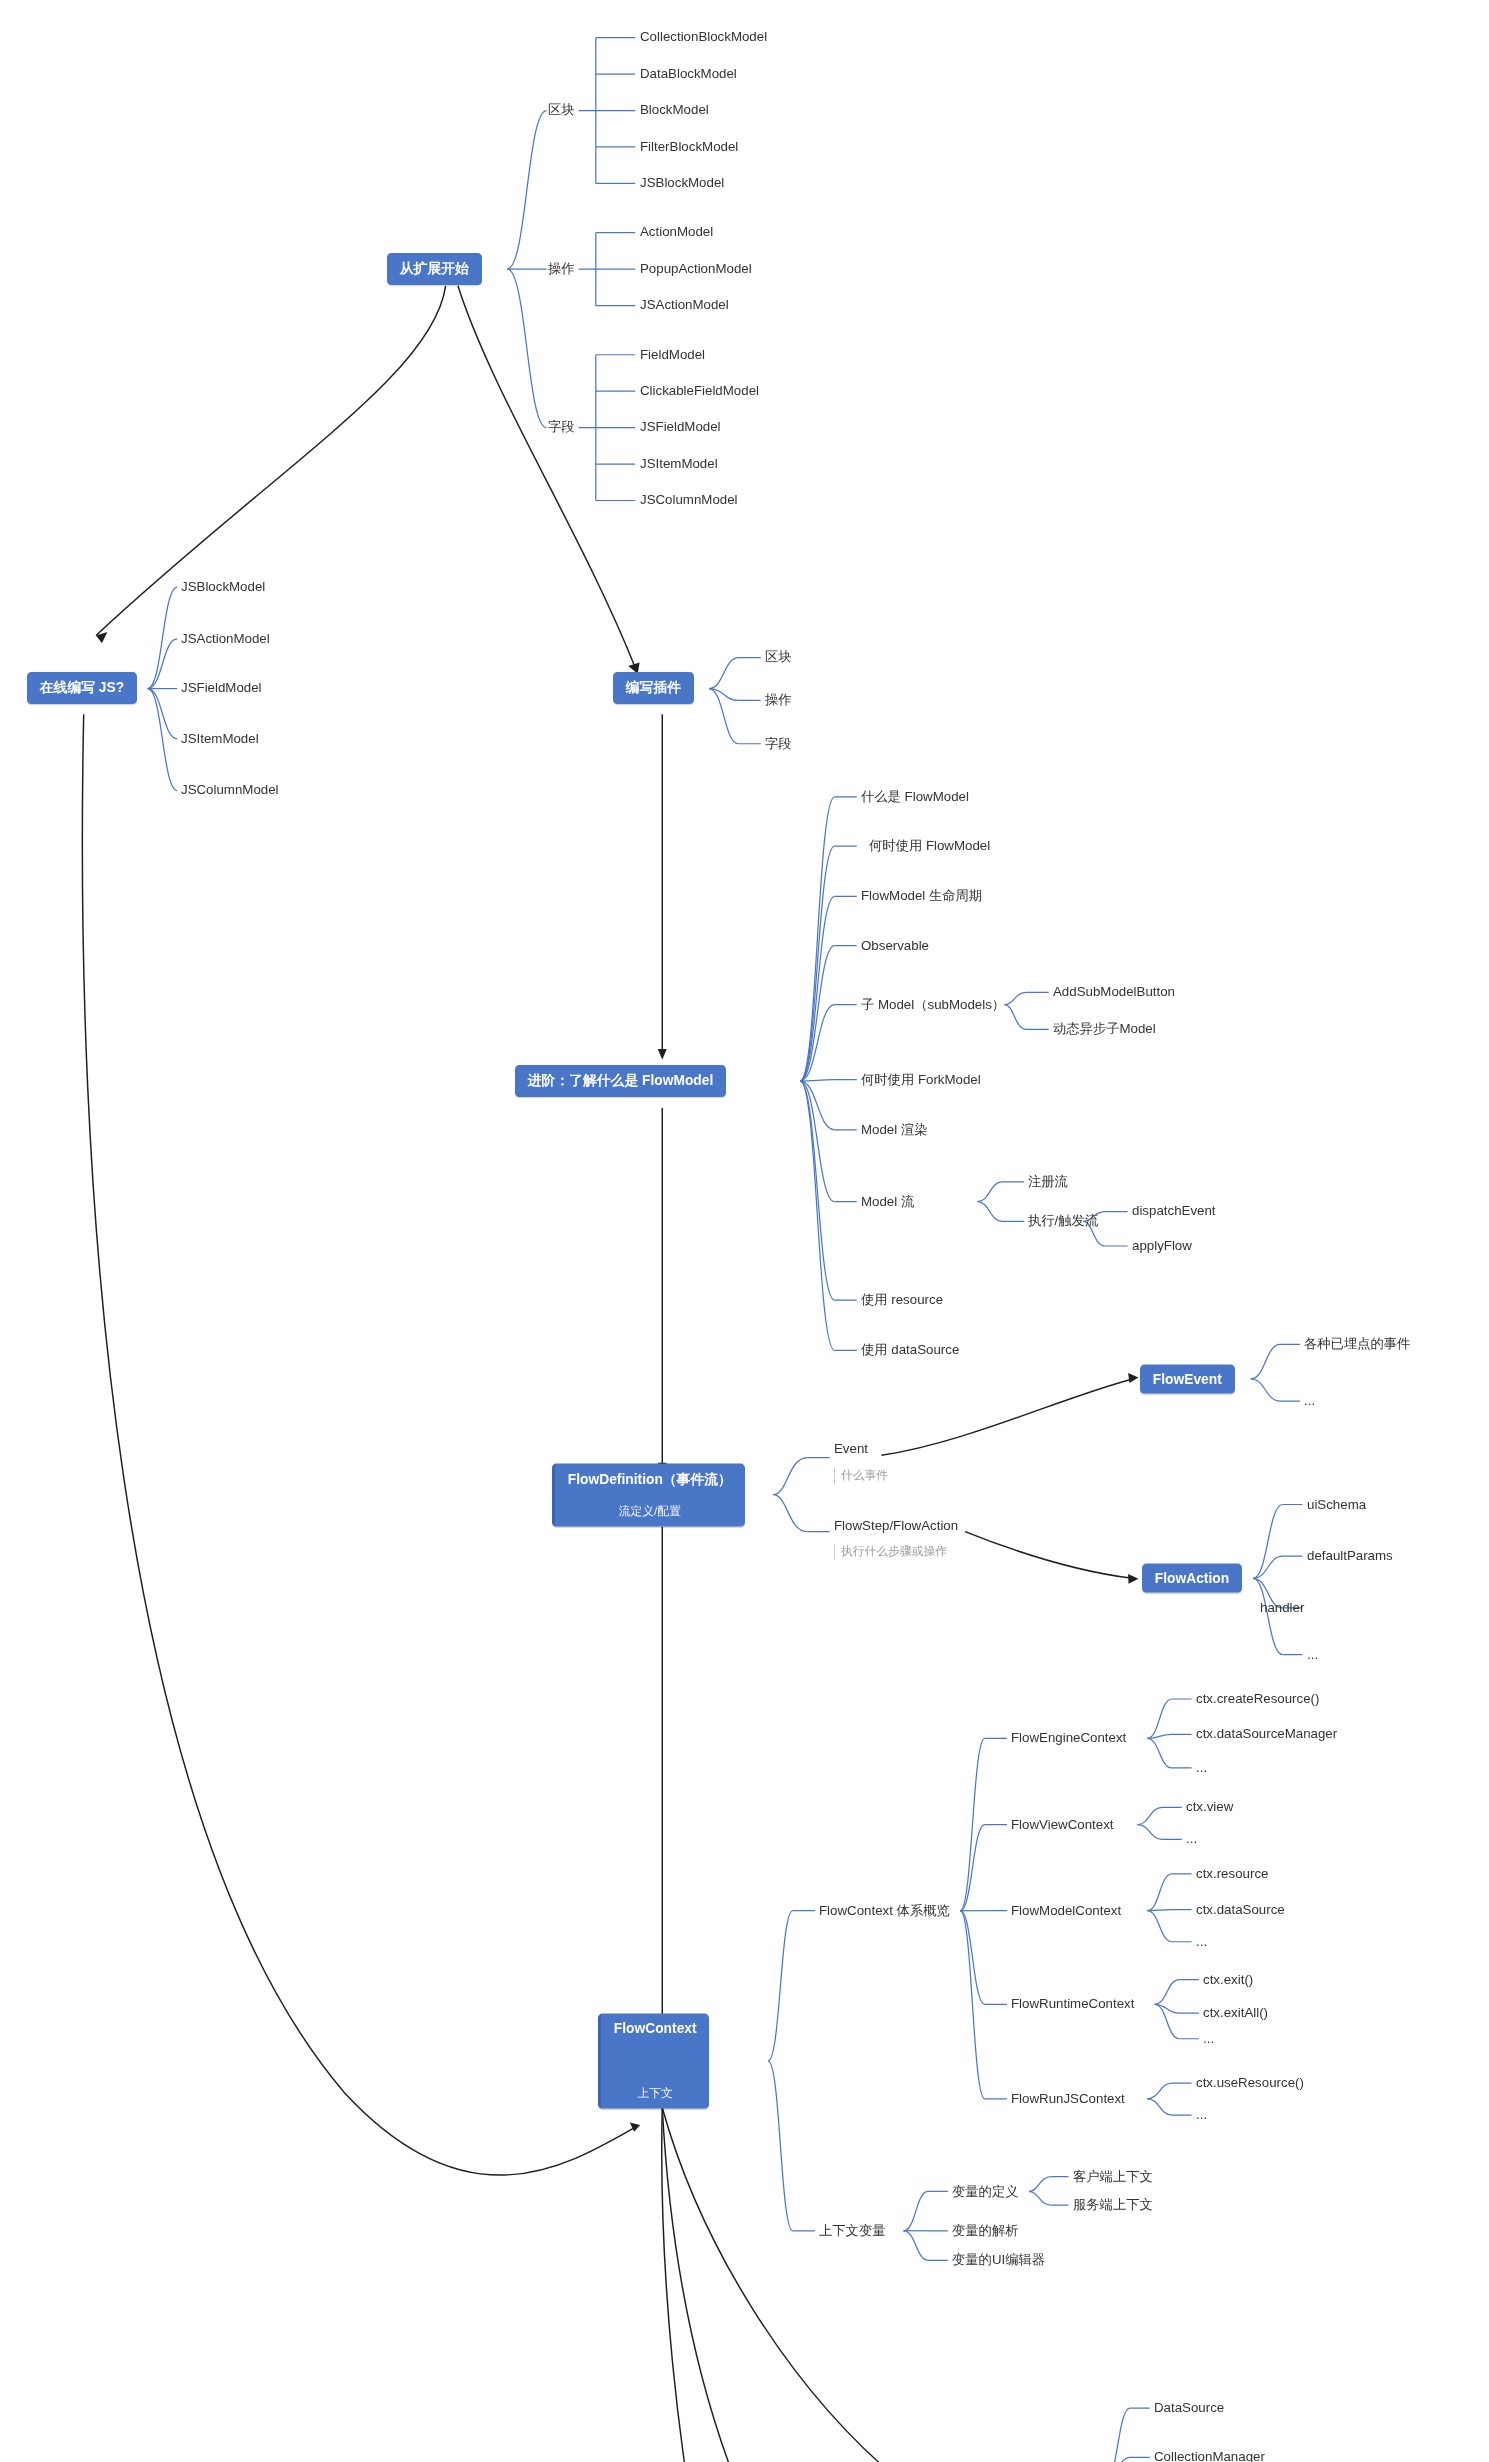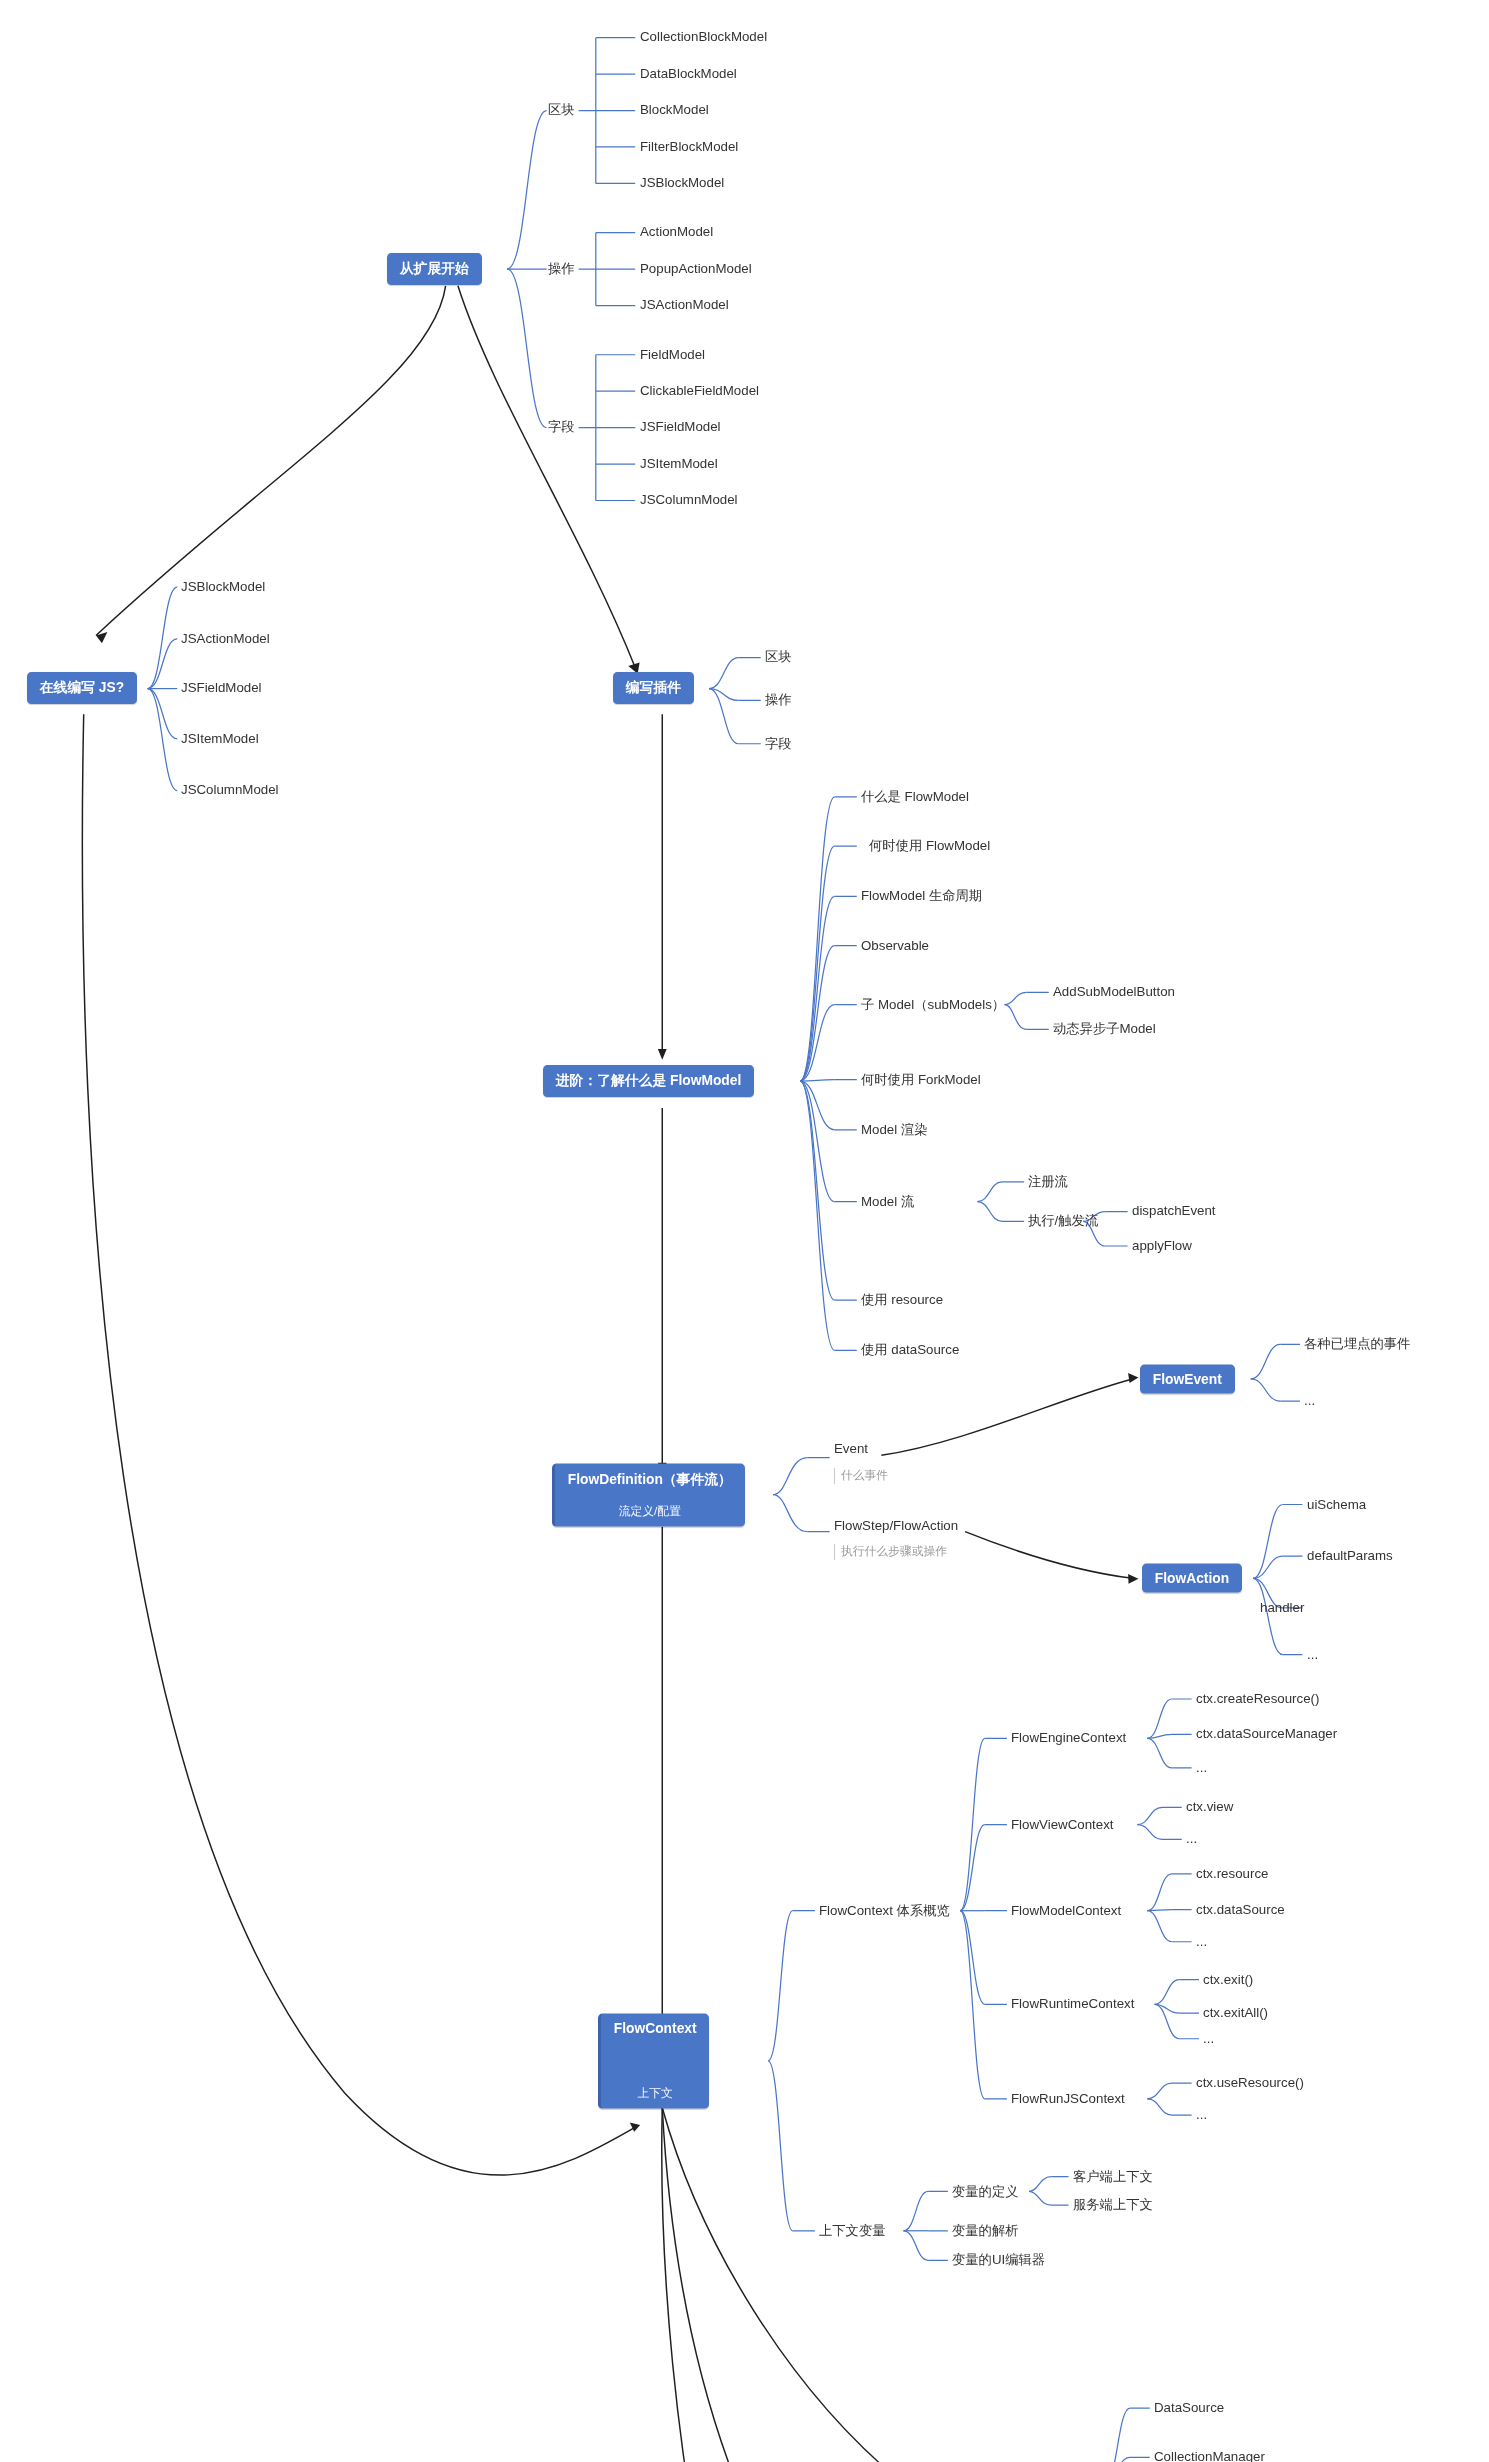--- a/index.html
+++ b/index.html
@@ -280,21 +280,21 @@
   <div class="node leaf" style="left:181px; top:739px;"><span>JSItemModel</span></div>
   <div class="node leaf" style="left:181px; top:790px;"><span>JSColumnModel</span></div>
 
   <div class="node box" style="left:613px; top:688px;">
     <span>编写插件</span>
   </div>
   <div class="node leaf" style="left:765px; top:657px;"><span>区块</span></div>
   <div class="node leaf" style="left:765px; top:700px;"><span>操作</span></div>
   <div class="node leaf" style="left:765px; top:744px;"><span>字段</span></div>
 
-  <div class="node box" style="left:543px; top:1081px;">
+  <div class="node box" style="left:515px; top:1081px;">
     <span>进阶：了解什么是 FlowModel</span>
   </div>
   <div class="node leaf" style="left:861px; top:797px;"><span>什么是 FlowModel</span></div>
   <div class="node leaf" style="left:825px; top:846px;margin-left:44px;"><span>何时使用 FlowModel</span></div>
   <div class="node leaf" style="left:861px; top:896px;"><span>FlowModel 生命周期</span></div>
   <div class="node leaf" style="left:861px; top:946px;"><span>Observable</span></div>
   <div class="node leaf" style="left:861px; top:1005px;"><span>子 Model（subModels）</span></div>
   <div class="node leaf" style="left:861px; top:1080px;text-align:center;"><span>何时使用 ForkModel</span></div>
   <div class="node leaf" style="left:861px; top:1130px;"><span>Model 渲染</span></div>
   <div class="node leaf" style="left:861px; top:1202px;"><span>Model 流</span></div>

